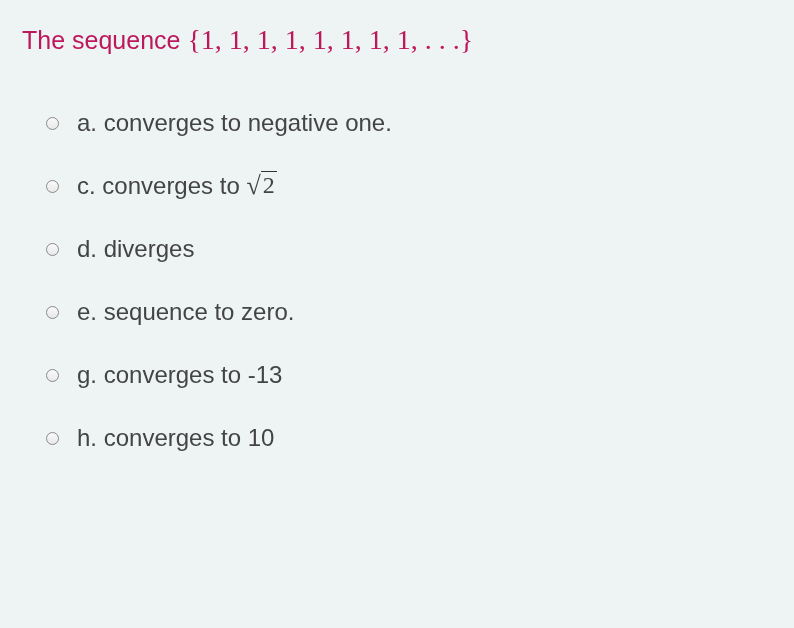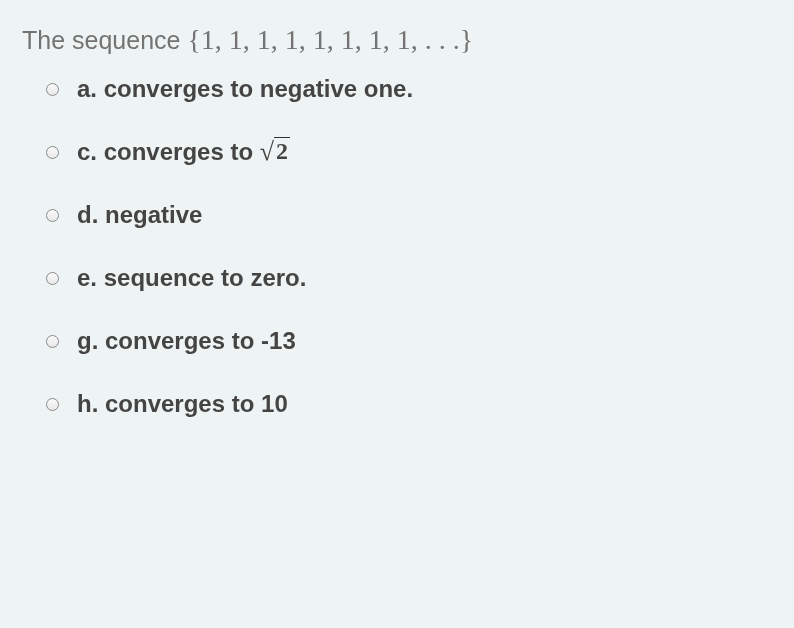--- a/index.html
+++ b/index.html
@@ -10,22 +10,22 @@
     body {
       background-color: #eef4f4;
       font-family: "Segoe UI", Arial, sans-serif;
       width: 794px;
       height: 628px;
       padding: 24px 22px;
       color: #333;
     }
     .question-text {
       font-size: 25px;
-      color: #737373;
-      margin-bottom: 18px;
+      color: #be185d;
+      margin-bottom: 52px;
       font-weight: 400;
     }
     .question-text .math-brace {
       font-family: "Times New Roman", serif;
       font-size: 28px;
     }
     .options-container {
       padding-left: 18px;
     }
     .option-row {
@@ -61,21 +61,21 @@
     .radio-circle.selected::after {
       content: "";
       width: 6px;
       height: 6px;
       background: #3a3a3a;
       border-radius: 50%;
     }
     .option-label {
       font-size: 24px;
       color: #444;
-      font-weight: 700;
+      font-weight: 400;
     }
     .sqrt {
       font-family: "Times New Roman", serif;
       font-size: 24px;
       position: relative;
       display: inline-block;
     }
     .sqrt-symbol {
       font-size: 26px;
     }
@@ -110,21 +110,21 @@
     </div>
     <span class="option-label">
       <span>c. converges to </span><span class="sqrt"><span class="sqrt-symbol">√</span><span class="sqrt-arg">2</span></span>
     </span>
   </div>
 
   <div class="option-row">
     <div class="radio-wrapper">
       <div class="radio-circle"></div>
     </div>
-    <span class="option-label">d. negative</span>
+    <span class="option-label">d. diverges</span>
   </div>
 
   <div class="option-row">
     <div class="radio-wrapper">
       <div class="radio-circle"></div>
     </div>
     <span class="option-label">e. sequence to zero.</span>
   </div>
 
 

